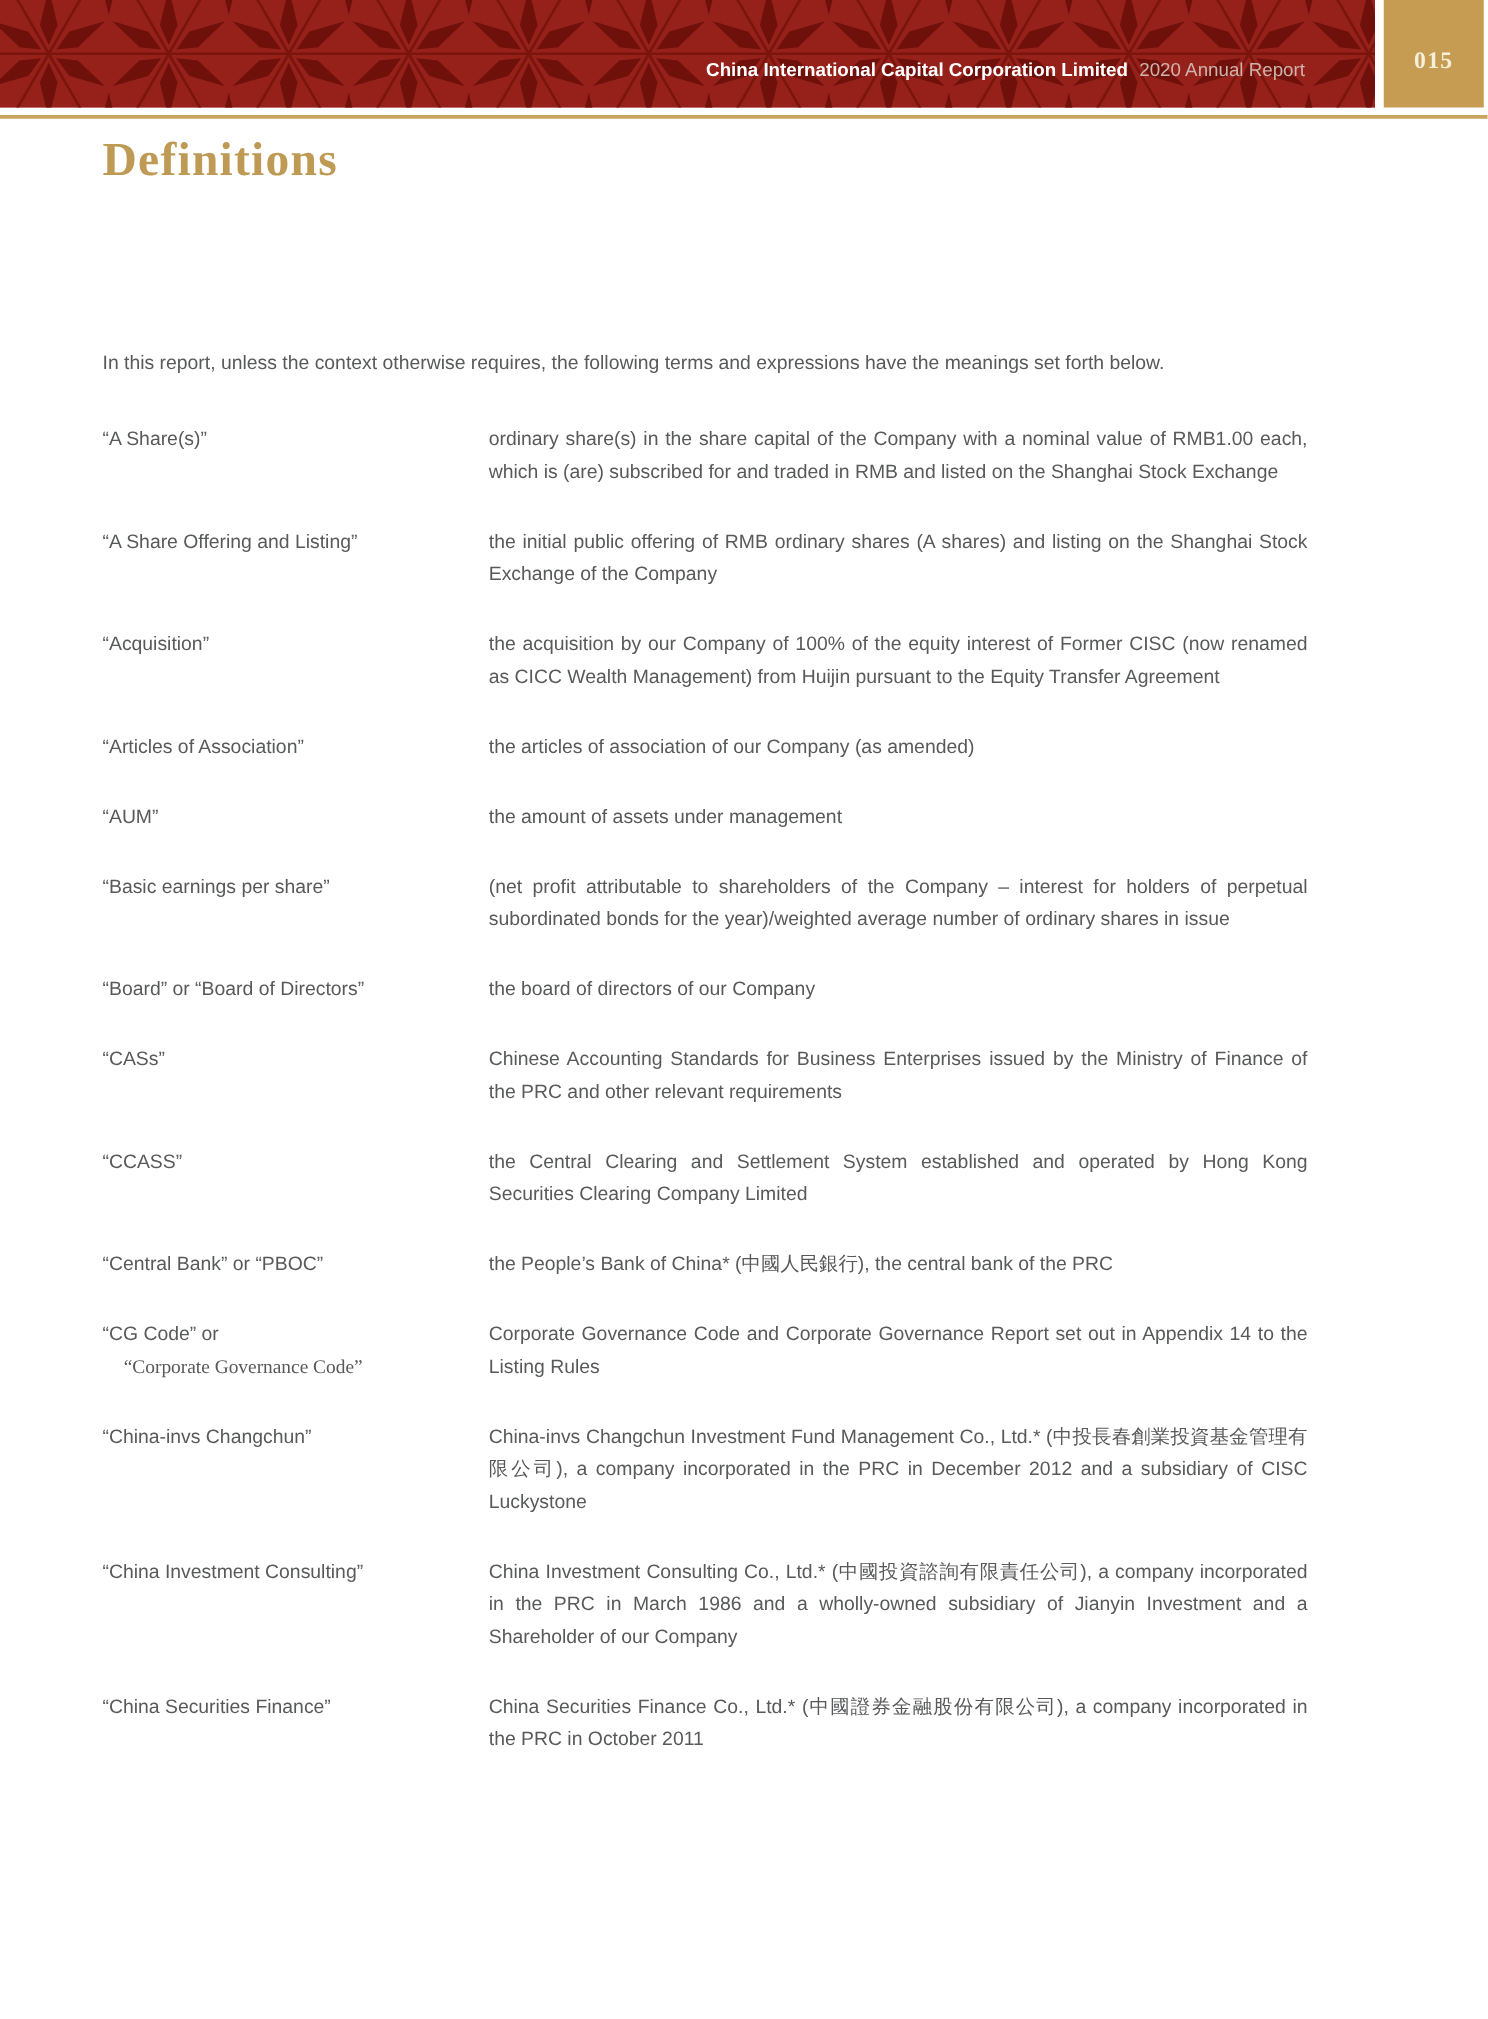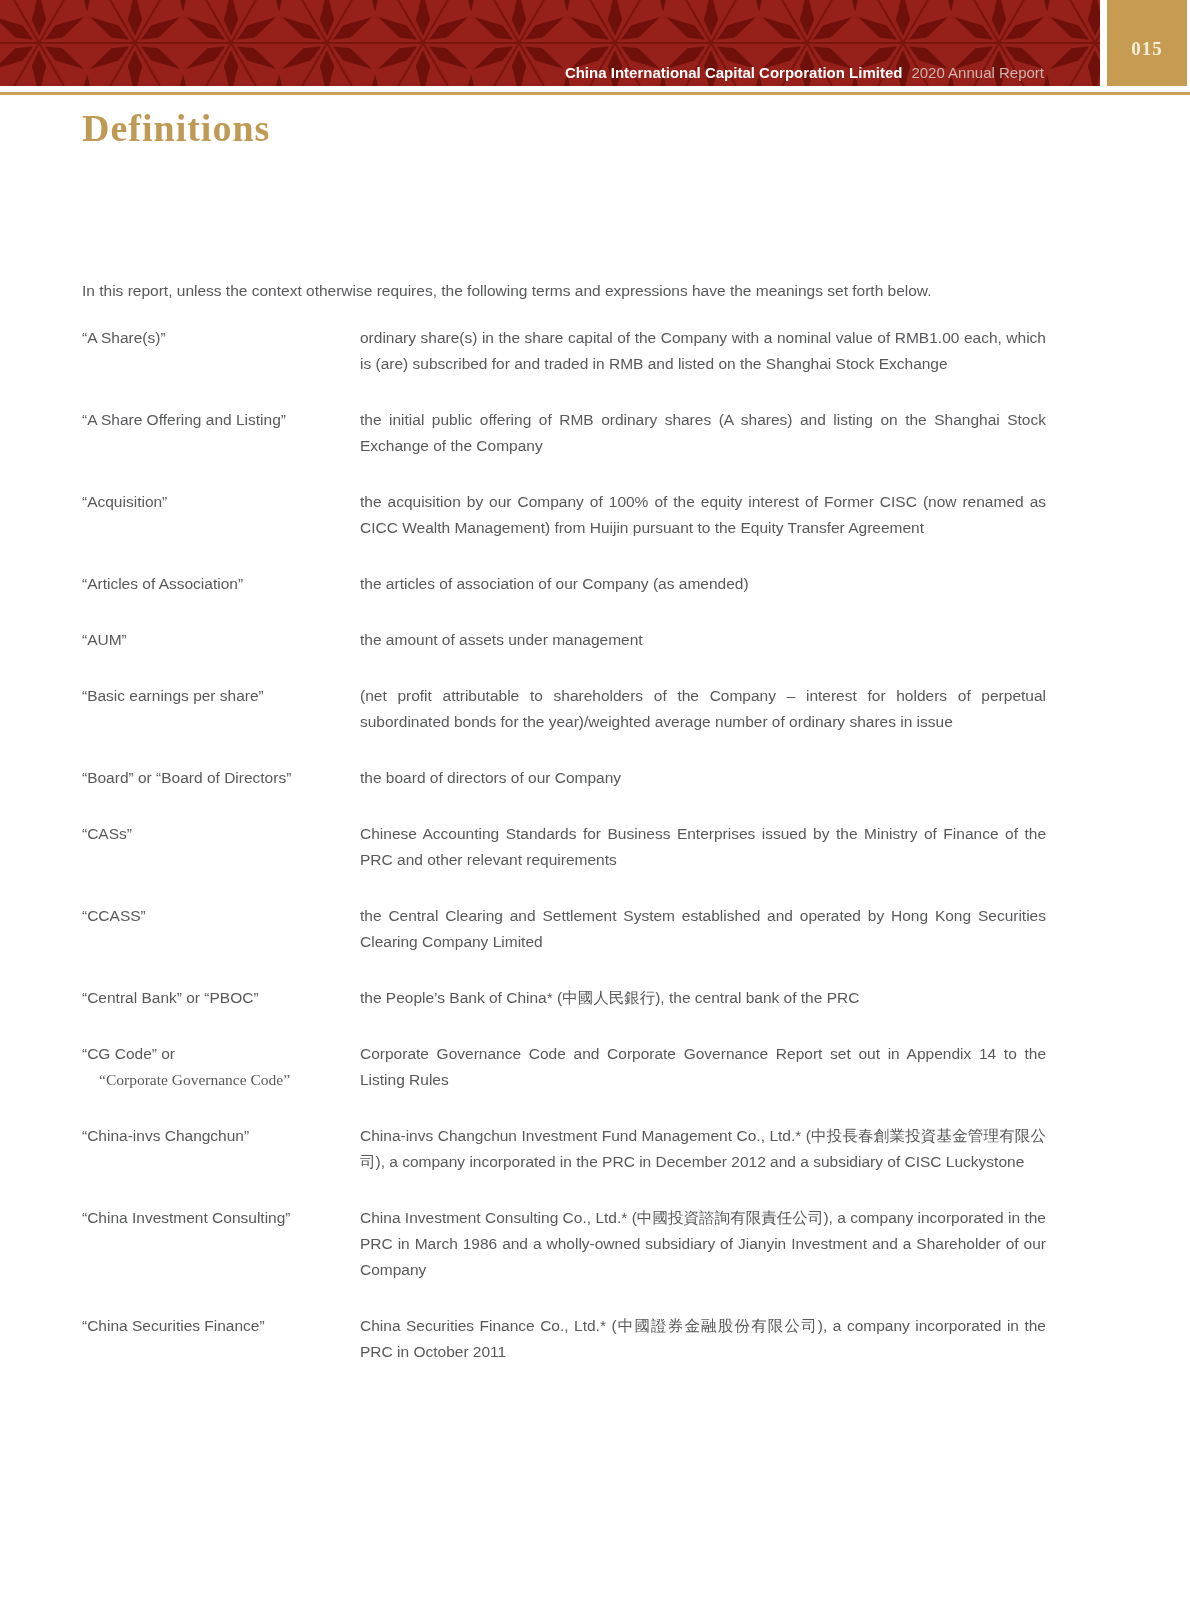--- a/index.html
+++ b/index.html
@@ -13,21 +13,21 @@
 
   
   .band {
     position: absolute; left: 0; top: 0;
     width: 1100px; height: 86px;
     background: var(--band-red, #96201A);
     overflow: hidden;
   }
   .band svg { position: absolute; left: 0; top: 0; display: block; }
   .band-text {
-    position: absolute; right: 56px; top: 64px;
+    position: absolute; right: 56px; top: 48px;
     z-index: 2; white-space: nowrap;
     font-size: 15px; line-height: 18px;
   }
   .band-text .company { color: #ffffff; font-weight: bold; }
   .band-text .report  { color: #CDB3AB; font-weight: normal; margin-left: 9px; }
 
   
   .page-number-box {
     position: absolute; left: 1107px; top: 0;
     width: 80px; height: 86px;
@@ -60,22 +60,22 @@
   }
 
   
   .content {
     position: absolute; left: 82px; top: 278px;
     width: 964px;
     color: var(--body-text, #58595B);
     font-size: 15.5px;
     line-height: 26px;
   }
-  .intro { margin-bottom: 21px; }
-  .row { display: flex; margin-bottom: 30px; }
+  .intro { margin-bottom: 35px; }
+  .row { display: flex; margin-bottom: 30px; gap: 31px; }
   .row:last-child { margin-bottom: 12px; }
   .term { width: 278px; flex: none; padding-right: 20px; }
   .term div:nth-child(2) { padding-left: 17px; font-family: Liberation Serif, serif; }
   .def { flex: 1; text-align: justify; }
 </style>
 </head>
 <body>
 
 <header class="band">
   <svg id="band-svg" width="1100" height="86" viewBox="0 0 1100 86">

